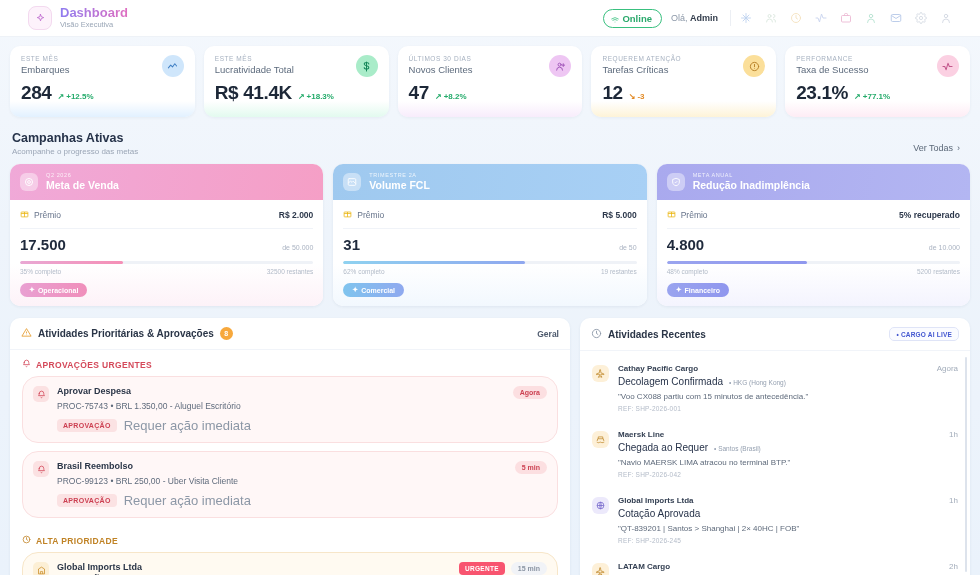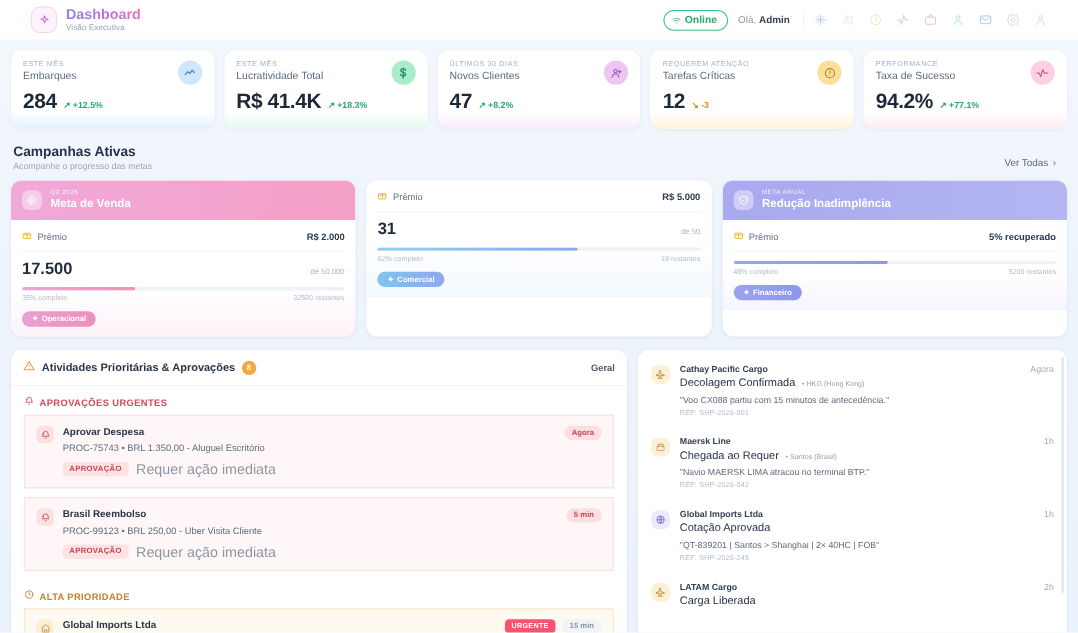--- a/index.html
+++ b/index.html
@@ -158,21 +158,21 @@
   }
 
   .group-label {
     display: flex; align-items: center; gap: 5px;
     padding: 9px 12px 6px 12px;
     font-size: 8.5px; font-weight: bold; letter-spacing: .35px;
   }
   .group-label.red { color: #d4495a; }
   .group-label.amber { color: #c08326; }
 
-  .task { margin: 0 12px 8px 12px; border-radius: 0; padding: 9px 10px; position: relative; }
+  .task { margin: 0 12px 8px 12px; border-radius: 16px; padding: 9px 10px; position: relative; }
   .task.red { background: #fff7f7; border: 1px solid #fadfe0; }
   .task.amber { background: #fffaf1; border: 1px solid #f7e6c9; }
   .task-row { display: flex; align-items: flex-start; gap: 8px; }
   .task-ico { width: 16px; height: 16px; border-radius: 5px; display:flex; align-items:center; justify-content:center; flex: none; }
   .task-ico.red { background: #fbe1e2; color: #d4495a; }
   .task-ico.amber { background: #fcefd5; color: #c98b24; }
   .task-main { flex: 1; min-width: 0; }
   .task-title { font-size: 9px; font-weight: bold; color: #2b3648; }
   .task-desc { font-size: 8.5px; color: #5f6b7c; margin-top: 5px; }
   .task-big { font-size: 10px; font-weight: bold; color: #2b3648; margin-top: 3px; letter-spacing: .25px; }
@@ -371,21 +371,21 @@
           <path d="M12 7.5v5"></path>
           <circle cx="12" cy="16.3" r=".9" fill="currentColor" stroke="none"></circle>
         </svg>
     </div>
   </div>
 
   <div class="kpi pink">
     <div class="kpi-eyebrow">PERFORMANCE</div>
     <div class="kpi-label">Taxa de Sucesso</div>
     <div class="kpi-valrow">
-      <div class="kpi-value">94.2%</div>
+      <div class="kpi-value">23.1%</div>
       <div class="kpi-delta up">
         <span>↗</span>
         <span>+77.1%</span>
       </div>
     </div>
     <div class="kpi-bubble b-pink">
       <svg width="11" height="11" viewBox="0 0 24 24" fill="none" stroke="currentColor" stroke-width="2.2" stroke-linecap="round" stroke-linejoin="round">
           <path d="M2 12h4l3 7 4-14 3 7h6"></path>
         </svg>
     </div>
@@ -442,20 +442,32 @@
         <span class="right">32500 restantes</span>
       </div>
       <div class="tag c1">
         <span>✦</span>
         <span>Operacional</span>
       </div>
     </div>
   </div>
 
   <div class="camp">
+    <div class="camp-top c2">
+      <div class="camp-ico">
+        <svg width="10" height="10" viewBox="0 0 24 24" fill="none" stroke="#fff" stroke-width="2.1" stroke-linecap="round">
+            <rect x="3" y="4" width="18" height="16" rx="2.2"></rect>
+            <path d="M4 14l4.5-4.5 3.5 3.5 3-3 5 5"></path>
+          </svg>
+      </div>
+      <div>
+        <div class="camp-eyebrow">TRIMESTRE 2A</div>
+        <div class="camp-name">Volume FCL</div>
+      </div>
+    </div>
     <div class="camp-body c2">
       <div class="prem-row">
         <span class="gift">
           <svg width="9" height="9" viewBox="0 0 24 24" fill="none" stroke="#eab308" stroke-width="2">
               <rect x="3" y="8" width="18" height="13" rx="1.5"></rect>
               <path d="M12 8v13M3 12h18"></path>
             </svg>
         </span>
         <span>Prêmio</span>
         <span class="prem-val">R$ 5.000</span>
@@ -497,20 +509,24 @@
         <span class="gift">
           <svg width="9" height="9" viewBox="0 0 24 24" fill="none" stroke="#eab308" stroke-width="2">
               <rect x="3" y="8" width="18" height="13" rx="1.5"></rect>
               <path d="M12 8v13M3 12h18"></path>
             </svg>
         </span>
         <span>Prêmio</span>
         <span class="prem-val">5% recuperado</span>
       </div>
       <div class="camp-sep"></div>
+      <div class="camp-num-row">
+        <div class="camp-num">4.800</div>
+        <div class="camp-of">de 10.000</div>
+      </div>
       <div class="bar c3">
           <i style="width:48%"></i>
         </div>
       <div class="bar-meta">
         <span>48% completo</span>
         <span class="right">5200 restantes</span>
       </div>
       <div class="tag c3">
         <span>✦</span>
         <span>Financeiro</span>
@@ -615,20 +631,30 @@
         <div class="task-right">
           <span class="pill-urgente">URGENTE</span>
           <span class="pill-time grey">15 min</span>
         </div>
       </div>
     </div>
 
   </div>
 
   <div class="panel right">
+    <div class="panel-head">
+      <span>
+        <svg width="11" height="11" viewBox="0 0 24 24" fill="none" stroke="#8b96a6" stroke-width="1.9" stroke-linecap="round">
+            <circle cx="12" cy="12" r="9"></circle>
+            <path d="M12 7v5l3 2"></path>
+          </svg>
+      </span>
+      <span class="panel-title">Atividades Recentes</span>
+      <span class="live-badge">• CARGO AI LIVE</span>
+    </div>
 
     <div class="feed">
       <div class="feed-scroll"></div>
 
       <div class="feed-item">
         <div class="feed-ico fi-amber">
           <svg width="9" height="9" viewBox="0 0 24 24" fill="none" stroke="currentColor" stroke-width="2" stroke-linejoin="round">
               <path d="M10 2h2l1 8 8 3v2l-8-1.5V19l3 2v1l-5-1.5L6 22v-1l3-2v-5.5L1 15v-2l8-3z"></path>
             </svg>
         </div>

